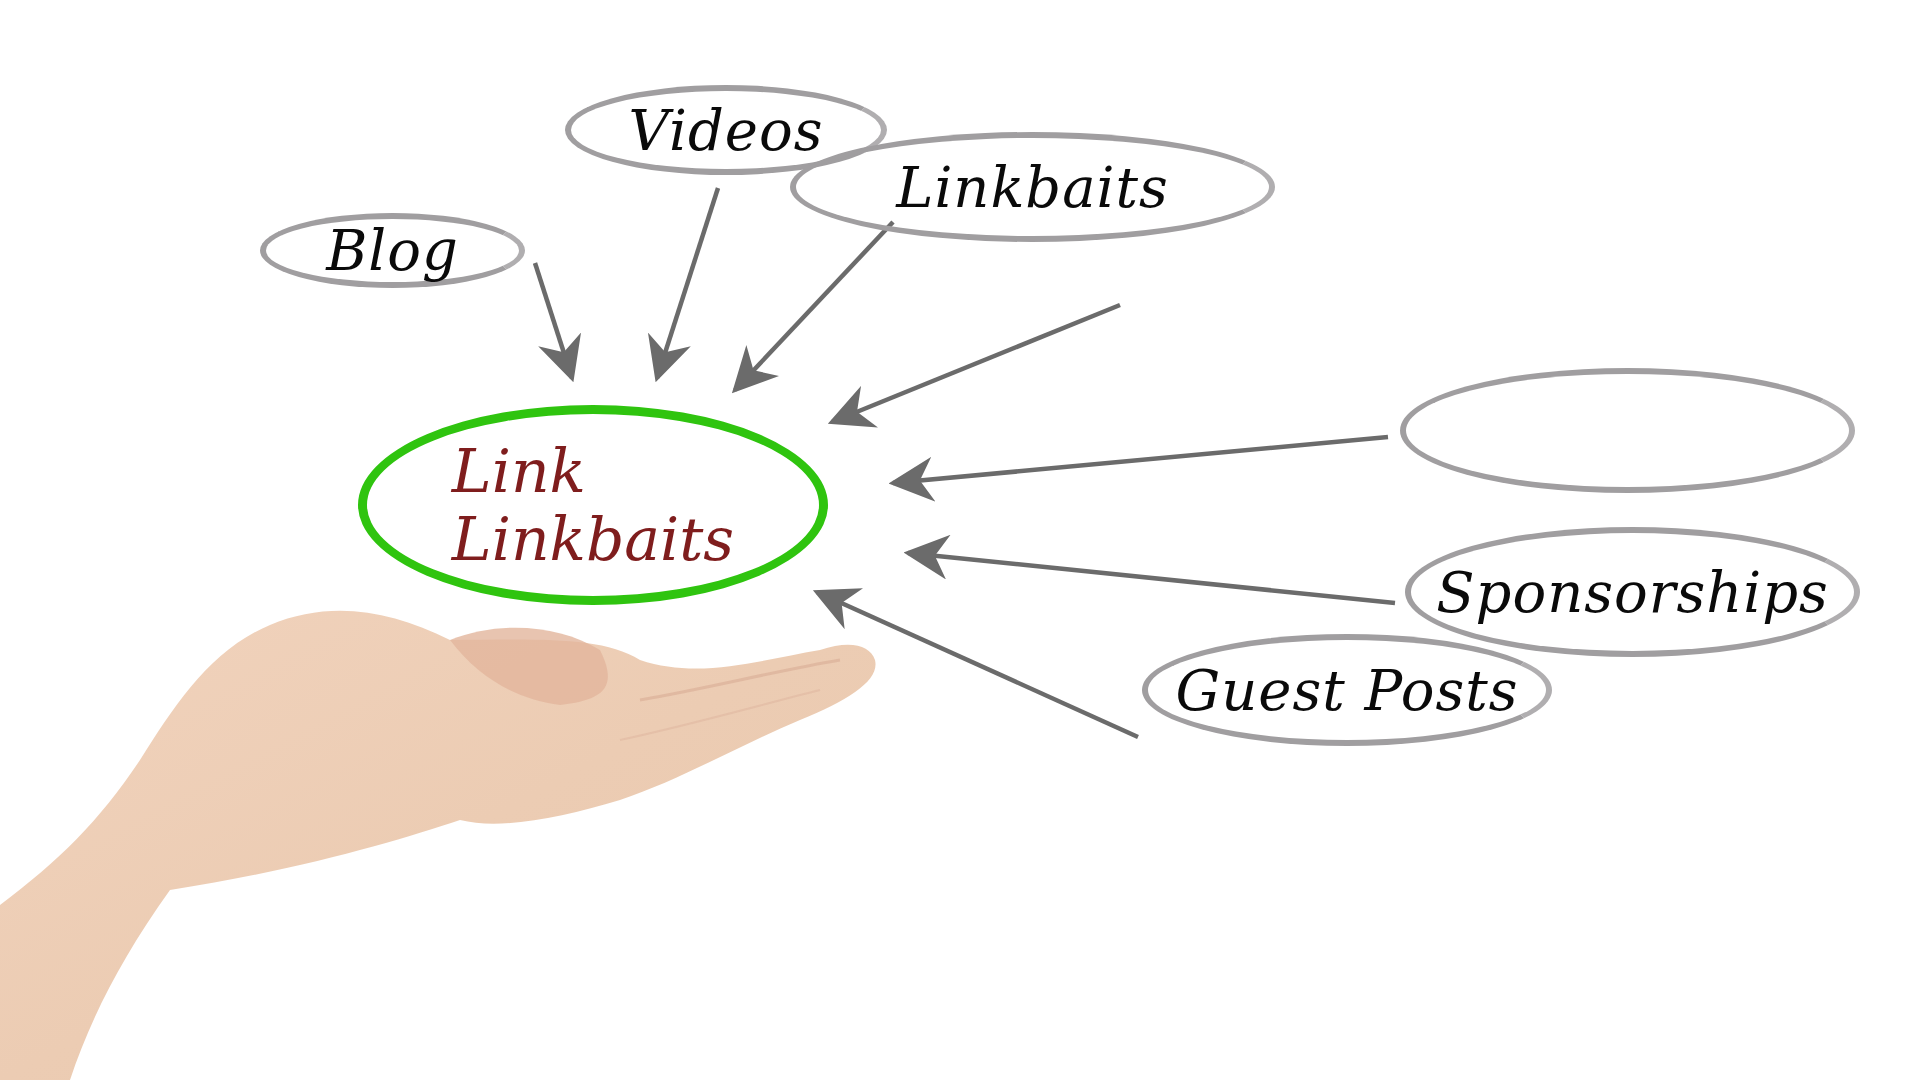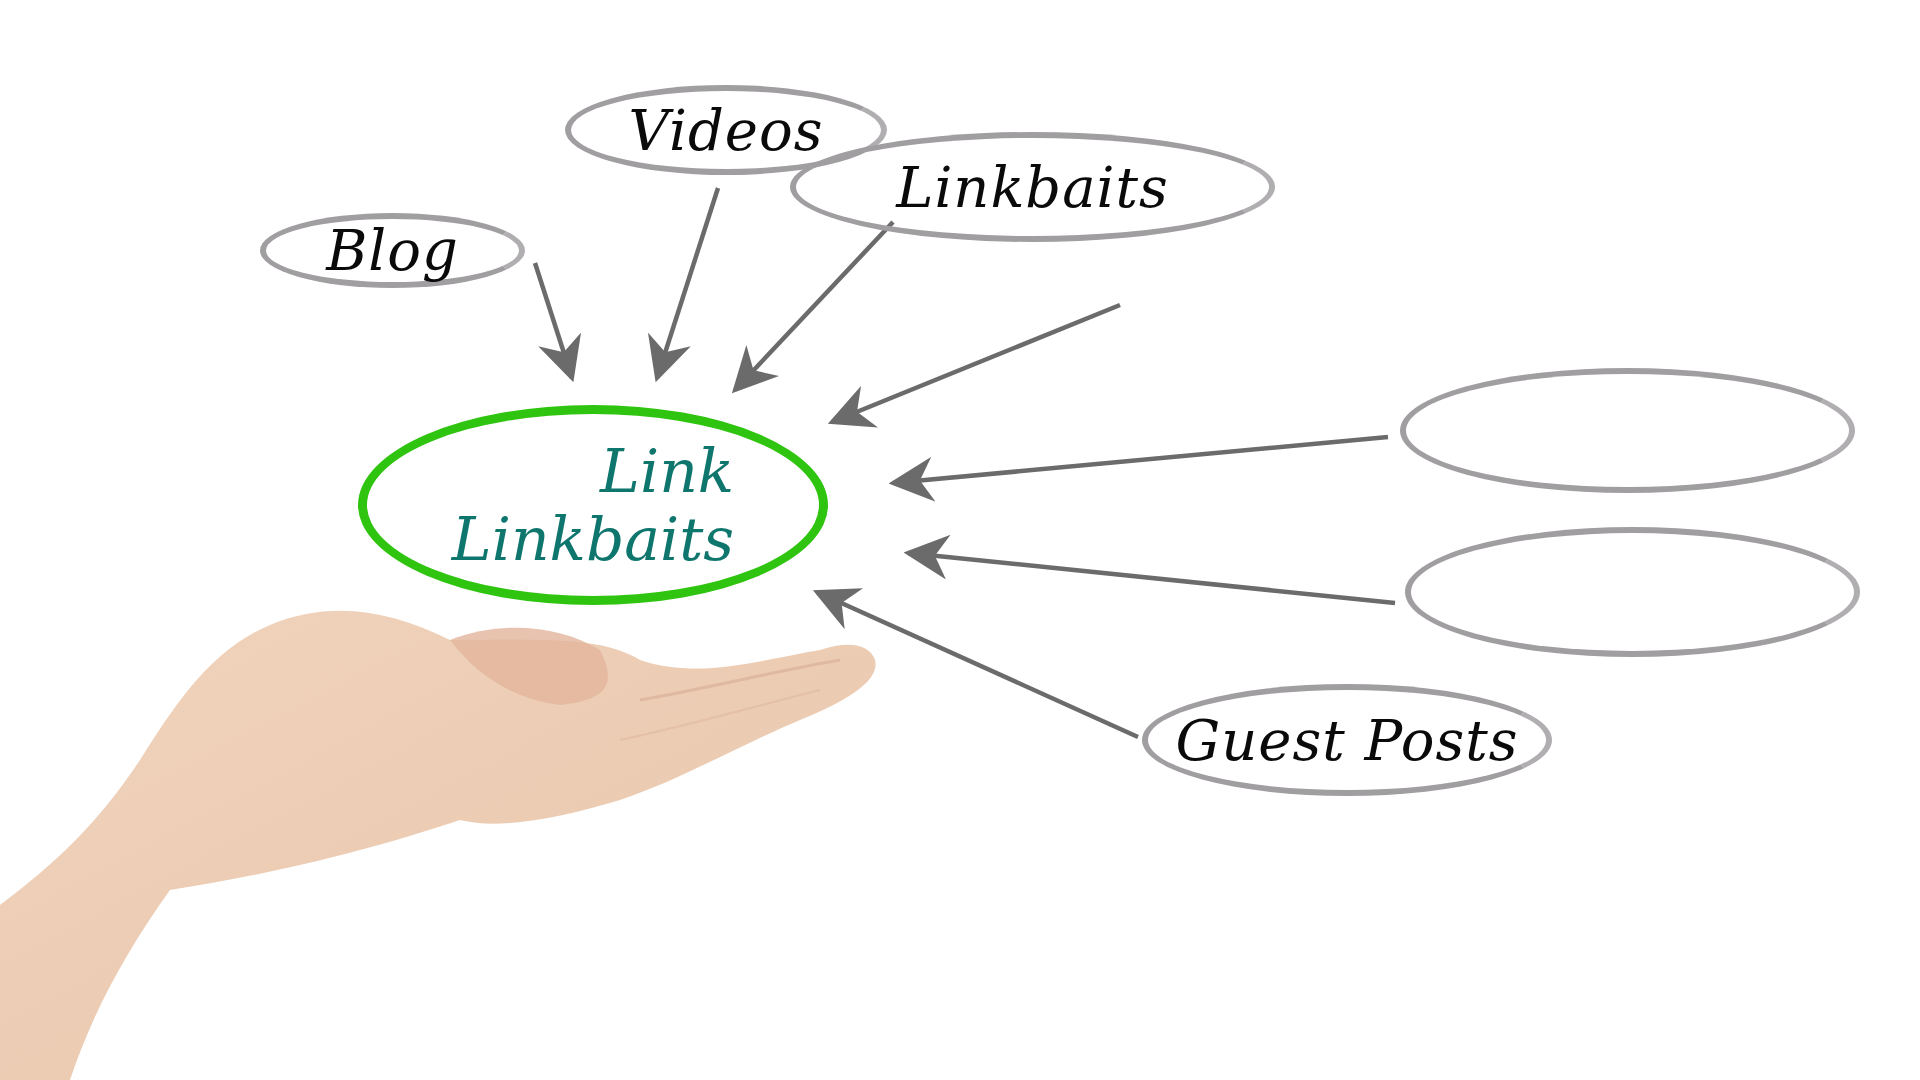--- a/index.html
+++ b/index.html
@@ -5,22 +5,22 @@
   html, body { margin:0; padding:0; }
   body { width:1920px; height:1080px; background:#ffffff; position:relative; overflow:hidden;
          font-family:"DejaVu Serif", serif; }
   .canvas { position:absolute; left:0; top:0; width:1920px; height:1080px; }
   .node { position:absolute; display:flex; align-items:center; justify-content:center; }
   .node-ring { position:absolute; inset:0; border-radius:50%; border:6px solid #a09ea0;
                border-right-color:#b0aeb0; box-sizing:border-box; }
   .node-label { position:relative; font-family:"DejaVu Serif", serif; font-style:italic;
                 font-size:56px; color:#0a0a0a; letter-spacing:1px; }
   .center-ring { position:absolute; inset:0; border-radius:50%; border:9px solid #2fc40f; box-sizing:border-box; }
-  .center-label { position:relative; text-align:right; font-family:"DejaVu Serif", serif; font-style:italic;
-                  font-size:60px; line-height:68px; color:#0f766e; }
+  .center-label { position:relative; text-align:left; font-family:"DejaVu Serif", serif; font-style:italic;
+                  font-size:60px; line-height:68px; color:#7f1d1d; }
   svg.arrows { position:absolute; left:0; top:0; }
   svg.hand { position:absolute; left:0; top:0; }
 </style>
 </head>
 <body>
 
 <div class="canvas">
 
   <svg class="hand" width="1920" height="1080">
     <defs>
@@ -81,20 +81,21 @@
     <span class="node-label">Linkbaits</span>
   </div>
 
 
   <div class="node" style="left:1400px; top:368px; width:455px; height:125px;">
     <div class="node-ring"></div>
   </div>
 
   <div class="node" style="left:1405px; top:527px; width:455px; height:130px;">
     <div class="node-ring"></div>
+    <span class="node-label">Sponsorships</span>
   </div>
 
-  <div class="node" style="left:1142px; top:684px; width:410px; height:112px;justify-content:center;">
+  <div class="node" style="left:1142px; top:634px; width:410px; height:112px;justify-content:center;">
     <div class="node-ring"></div>
     <span class="node-label">Guest Posts</span>
   </div>
 
 </div>
 
 </body></html>

